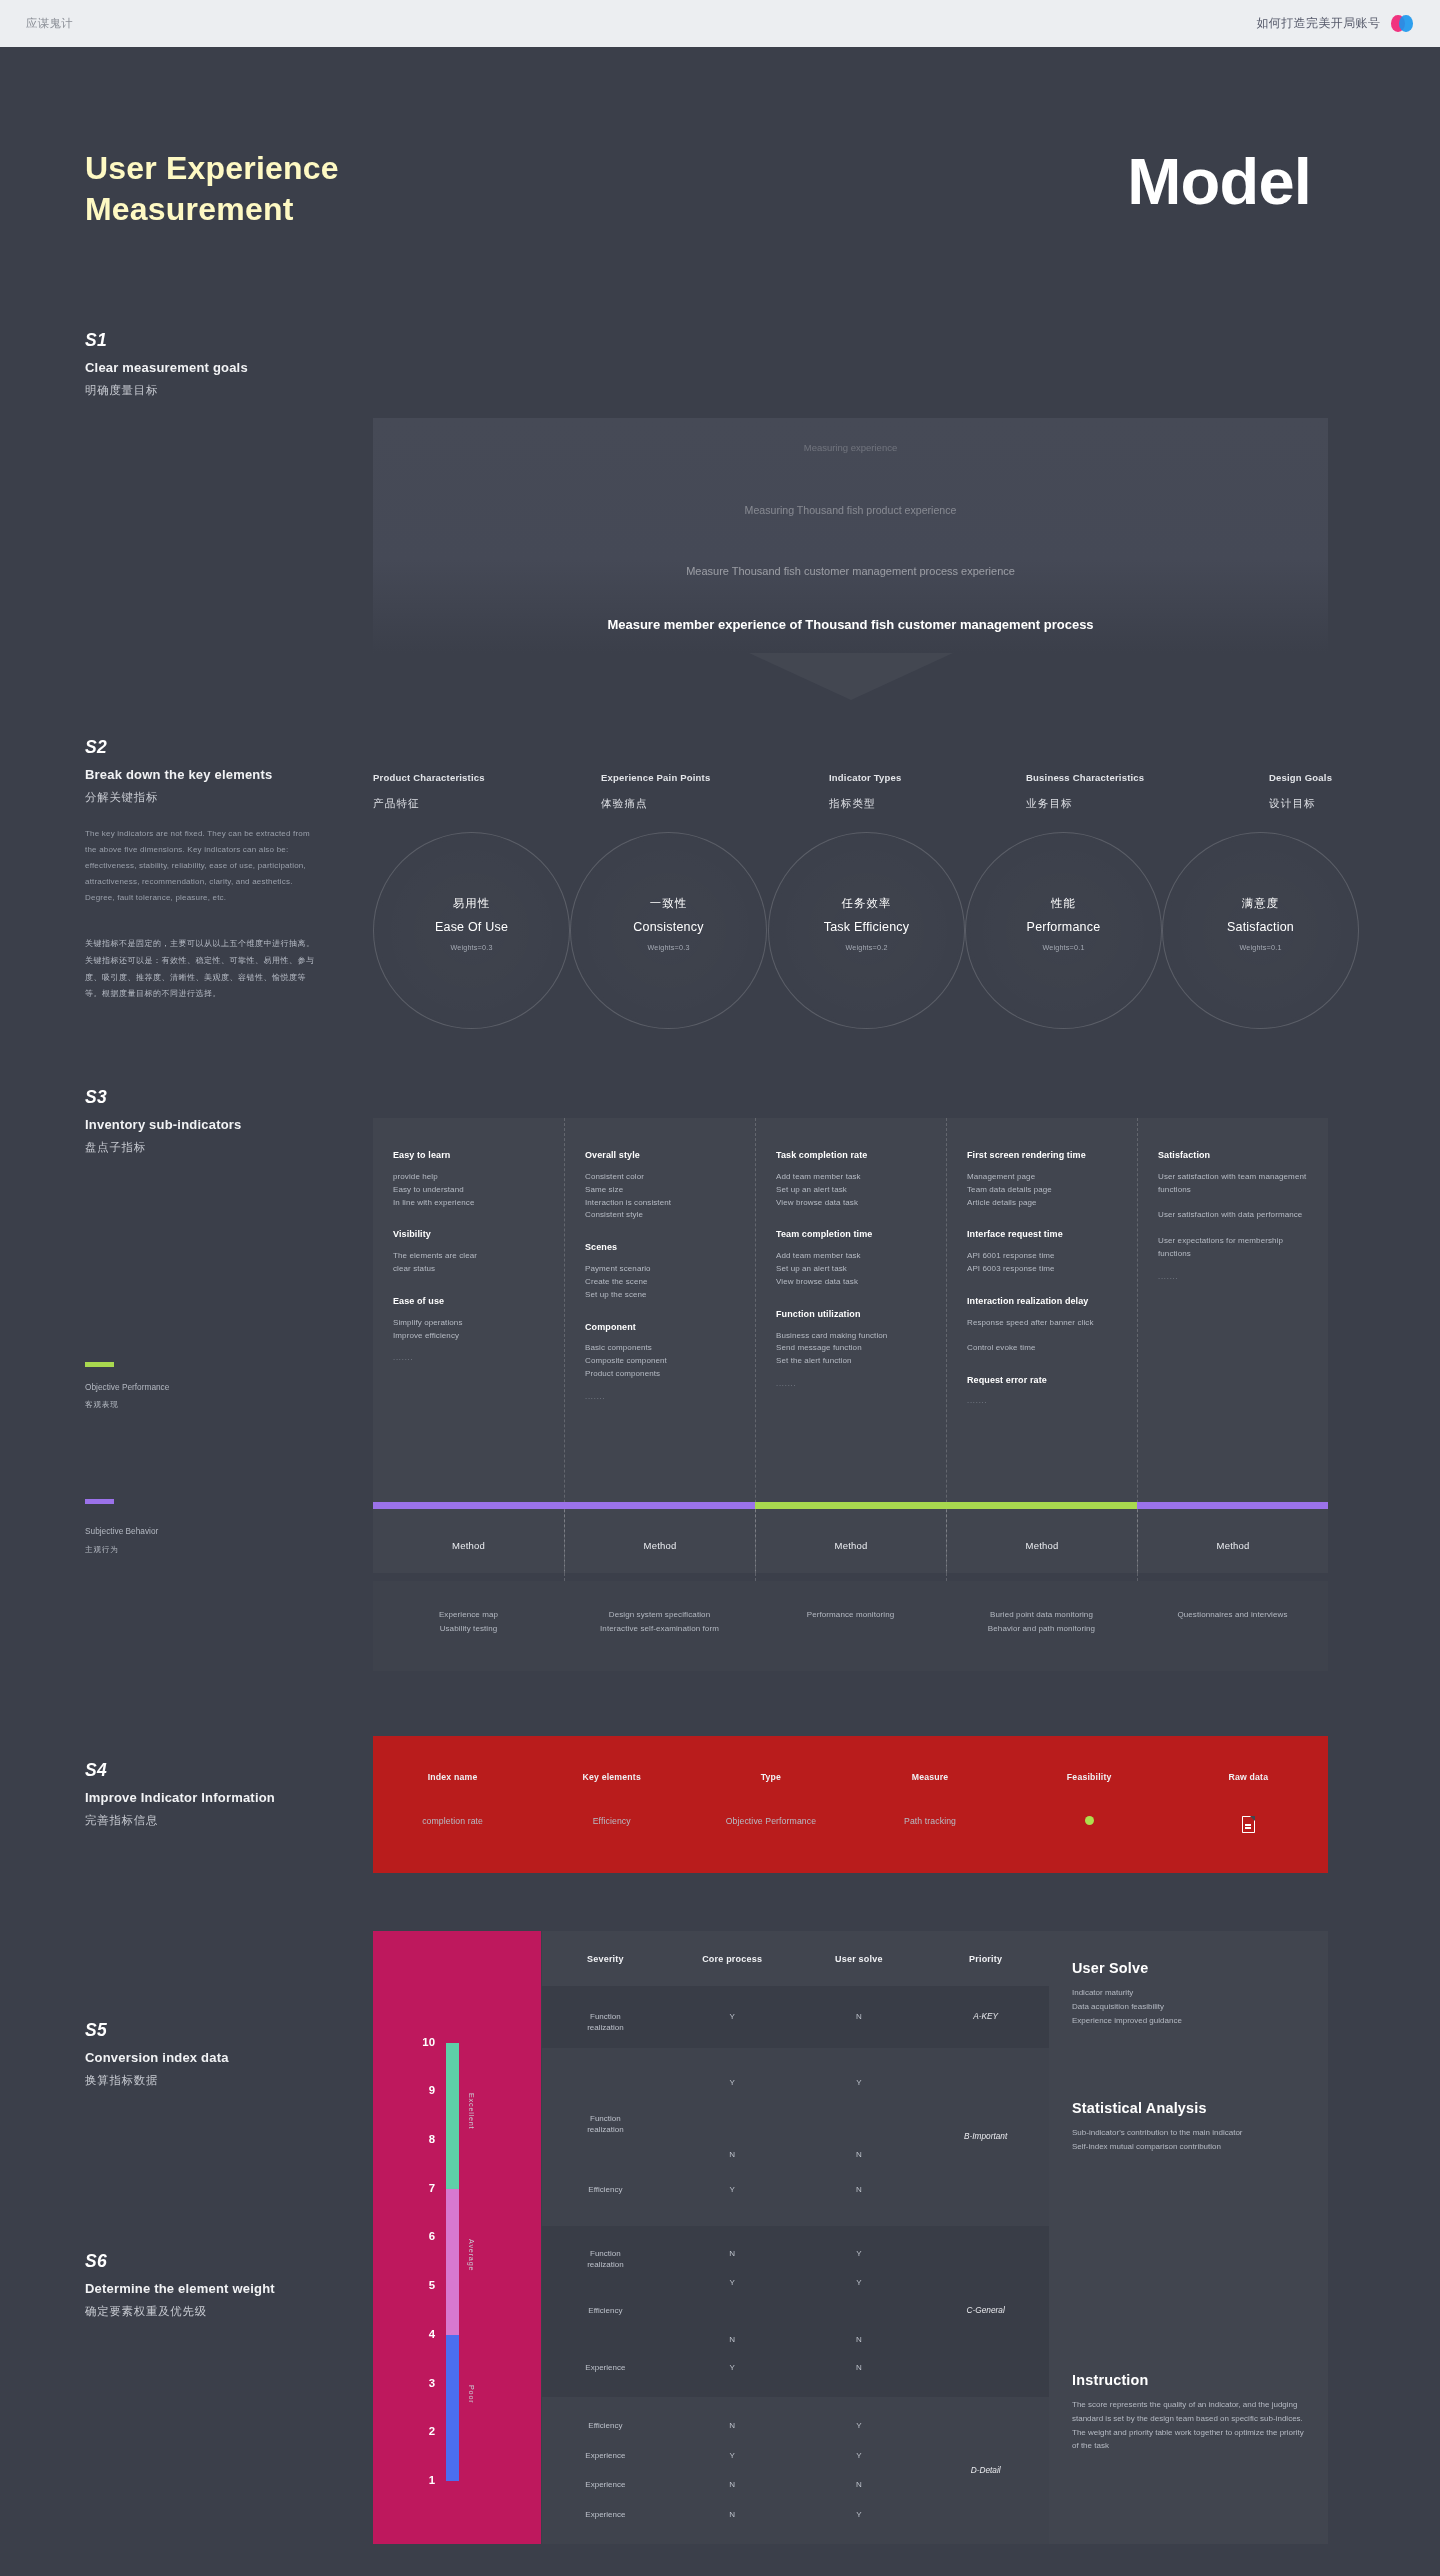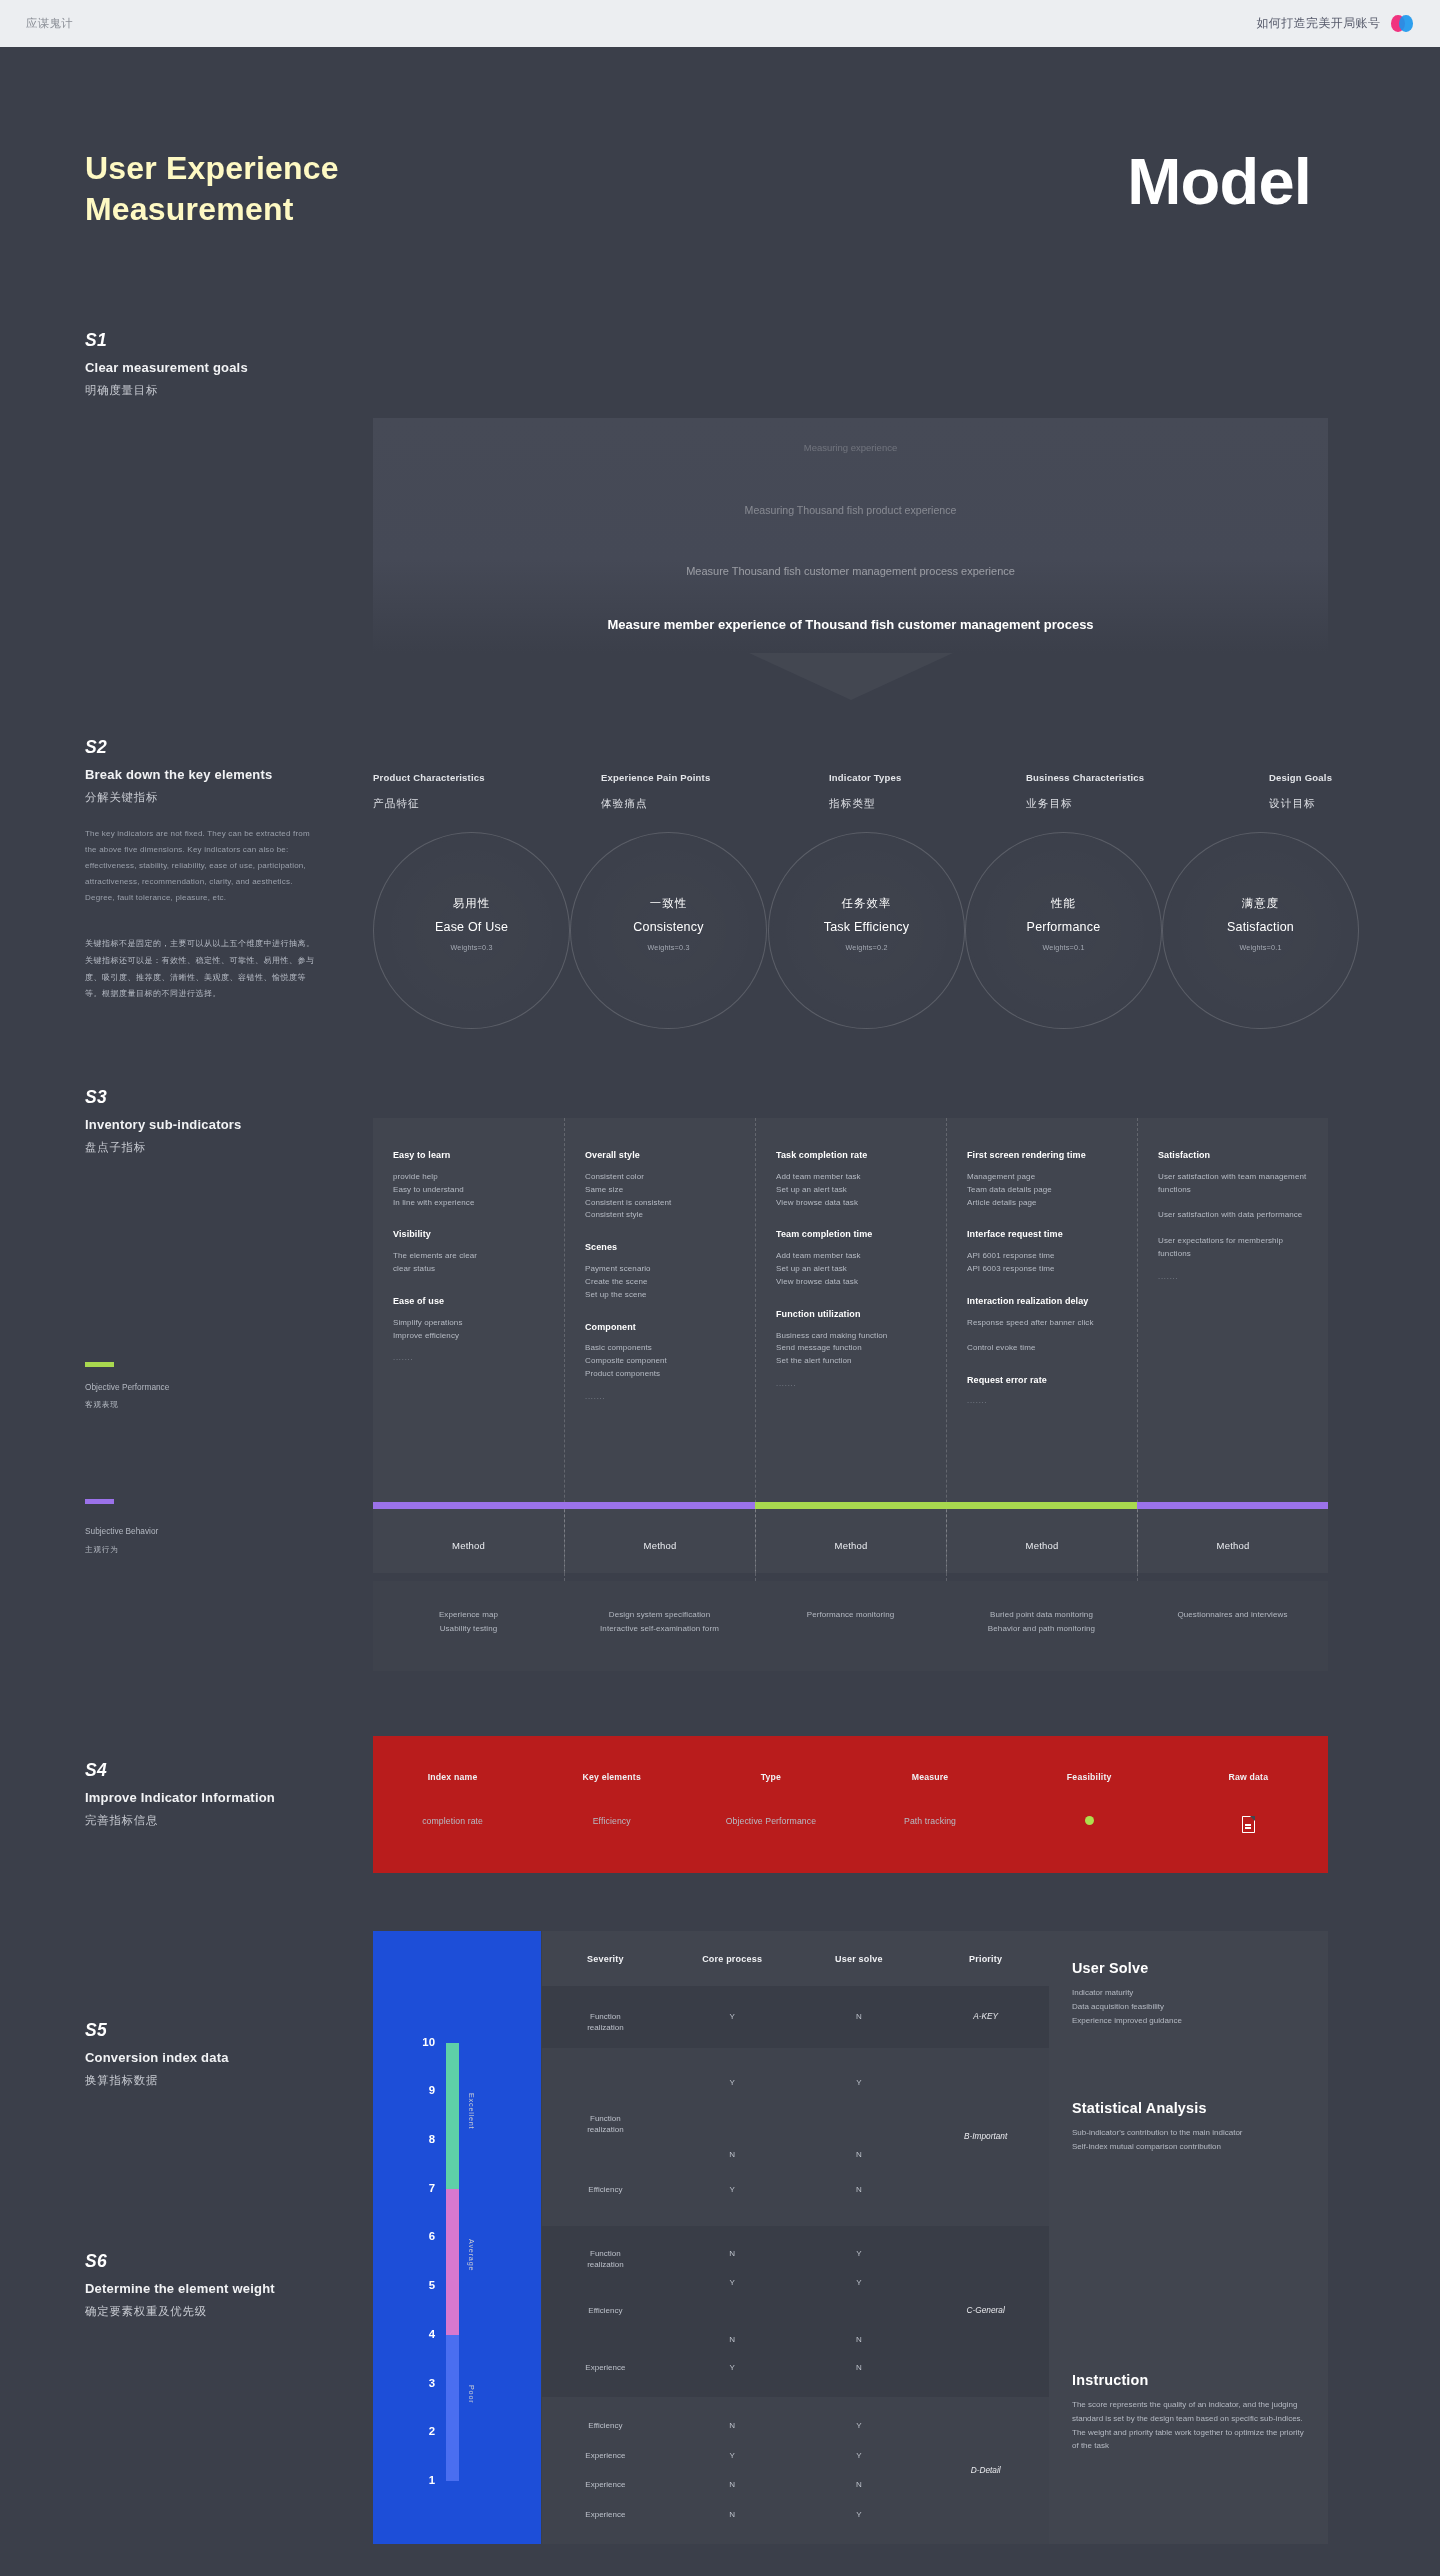--- a/index.html
+++ b/index.html
@@ -109,21 +109,21 @@
   .doc-icon{ display:inline-block; width:13px; height:16.7px; border:1.5px solid #ffffff;
     position:relative; border-radius:0.8px;}
   .doc-icon::before{ content:""; position:absolute; right:-1.5px; top:-1.5px;
     border-top:5.3px solid #41454f; border-left:5.3px solid transparent;}
   .doc-icon::after{ content:""; position:absolute; left:2.3px; bottom:3px;
     width:6px; height:1.5px; background:#fff;
     box-shadow:0 -3px 0 0 #fff;}
 
   
   .scalecard{ position:absolute; left:373px; top:1884px; width:168px; height:613px;
-    background:#1d4ed8;}
+    background:#be185d;}
   .scale-track{ position:absolute; left:73px; top:112px; width:13px; height:439px;}
   .scale-track i{ position:absolute; left:0; width:13px; display:block;}
   .scale-nums{ position:absolute; left:32px; top:106px; width:30px; height:449px;}
   .scale-nums span{ position:absolute; right:0; font-size:11.4px; font-weight:bold; color:#fff;}
   .scale-words span{ position:absolute; left:94px; font-size:7.2px; color:#c8ccd3;
     writing-mode:vertical-rl; letter-spacing:0.8px;}
 
   .pritable{ position:absolute; left:542px; top:1884px; width:507px; height:613px;
     background:#3f434d;}
   .pt-head{ position:absolute; top:0; left:0; width:100%; height:55px; display:flex;
@@ -304,21 +304,21 @@
           </ul>
           <div class="dots" style="margin-top: 10.6px;">.......</div>
         </div>
       </div>
       <div class="s3col" style="left: 20%;">
         <div class="grp">
           <h5>Overall style</h5>
           <ul>
             <li>Consistent color</li>
             <li>Same size</li>
-            <li>Consistent is consistent</li>
+            <li>Interaction is consistent</li>
             <li>Consistent style</li>
           </ul>
         </div>
         <div class="grp">
           <h5>Scenes</h5>
           <ul>
             <li>Payment scenario</li>
             <li>Create the scene</li>
             <li>Set up the scene</li>
           </ul>

